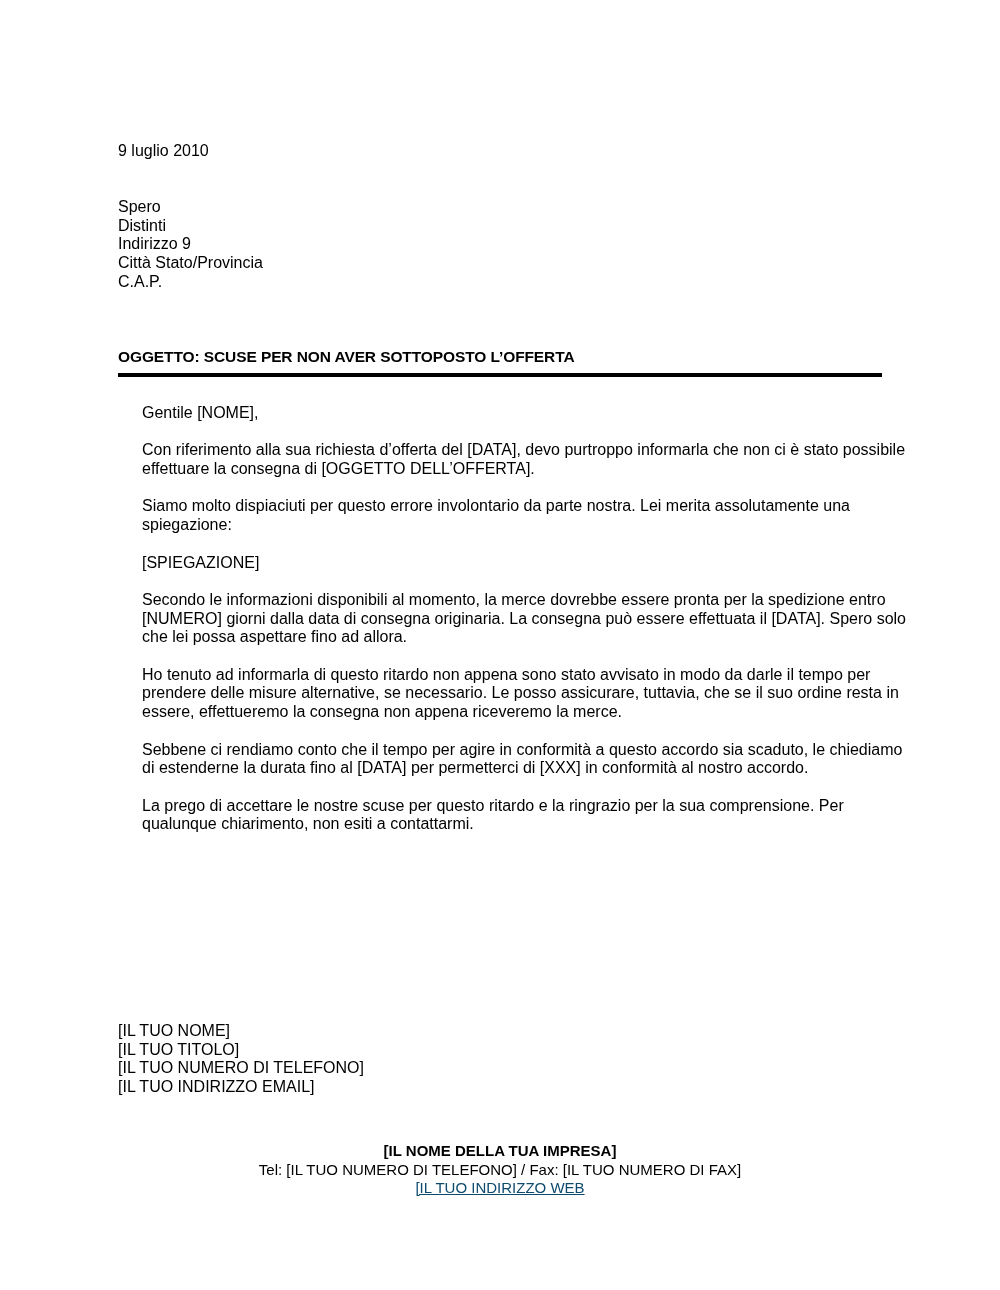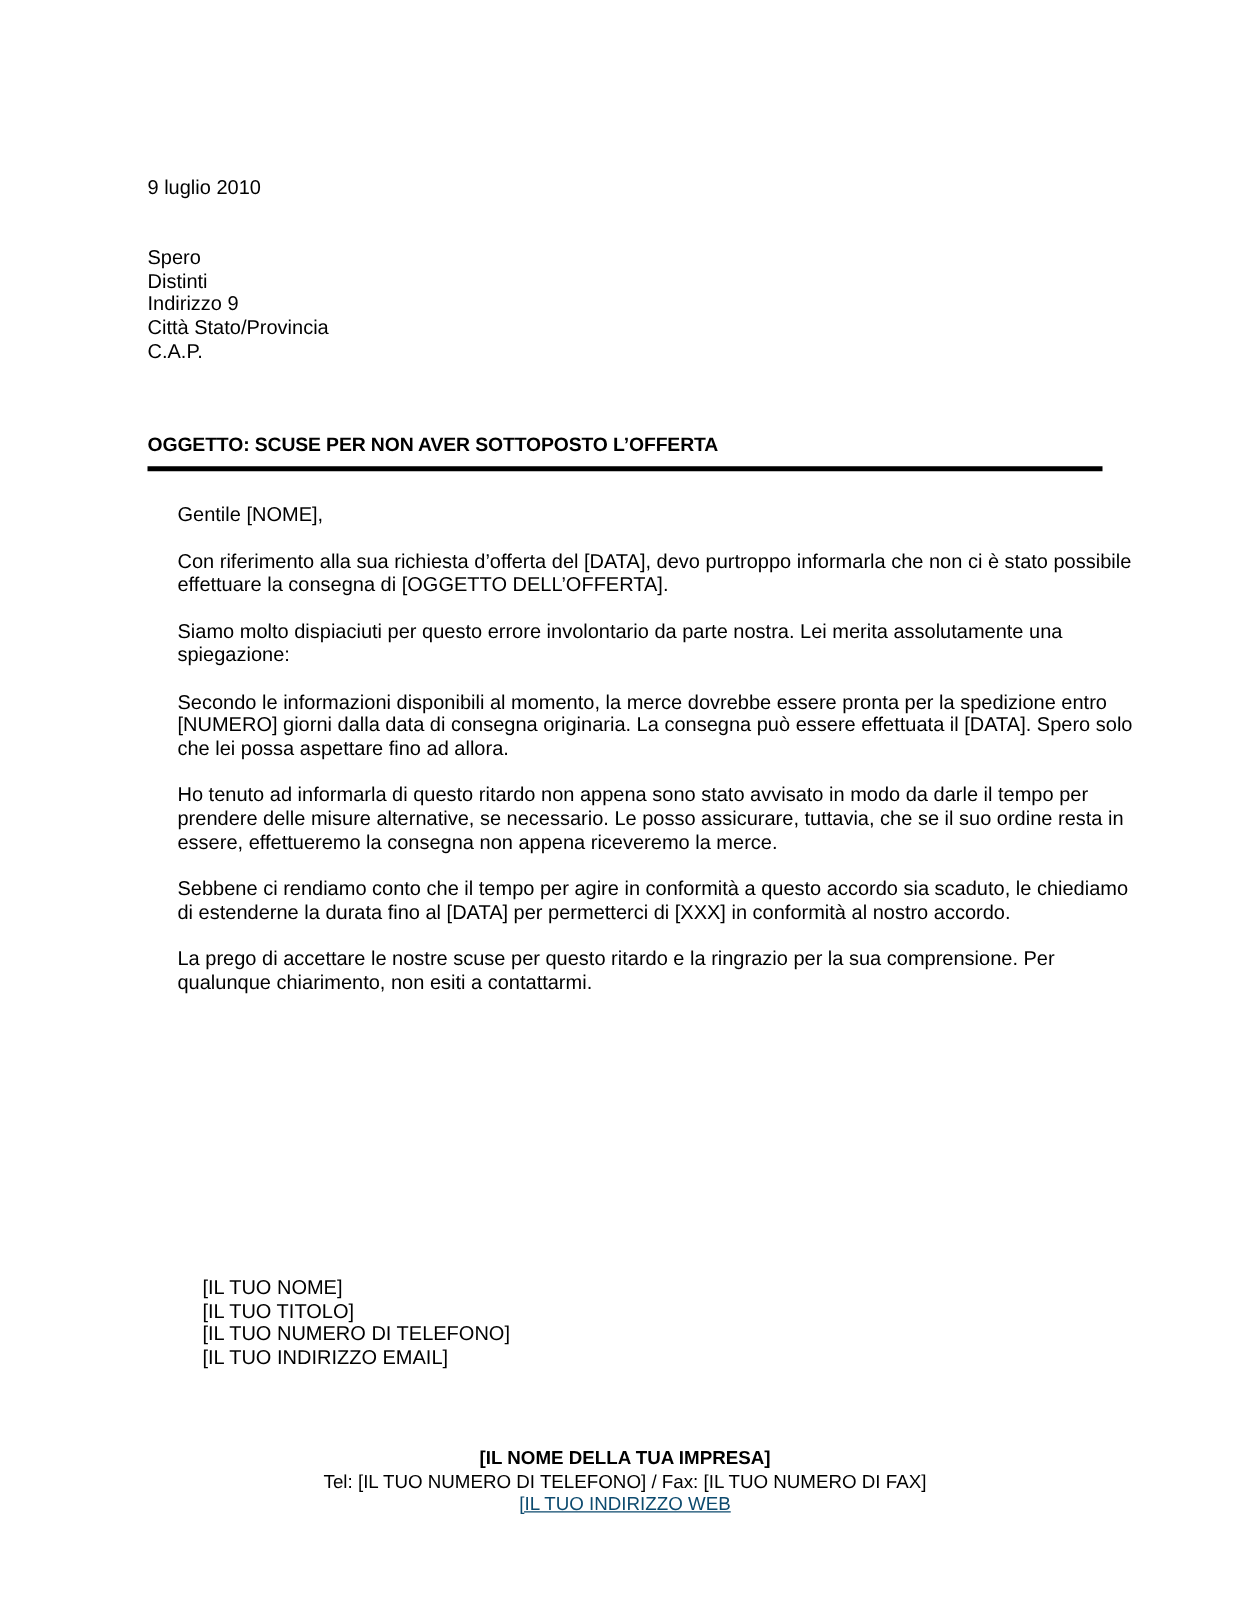--- a/index.html
+++ b/index.html
@@ -60,31 +60,31 @@
       margin-left: 24px;
     }
     .body p {
       margin: 0 0 18.7px 0;
     }
     .signature {
       position: absolute;
       top: 1022px;
       left: 0;
     }
-    .signature div { white-space: nowrap; margin-left: 44px; }
+    .signature div { white-space: nowrap; }
     .footer {
       position: absolute;
       top: 1142px;
       left: 0;
       width: 1000px;
       text-align: center;
       font-size: 15px;
       line-height: 18.5px;
     }
-    .footer .company { font-weight: bold; margin-top: 16px; }
+    .footer .company { font-weight: bold; }
     .footer a {
       color: #0c4a6e;
       text-decoration: underline;
     }
   </style>
 </head>
 <body>
 
 <div class="page">
 
@@ -98,20 +98,21 @@
     <div>C.A.P.</div>
   </div>
 
   <div class="subject">OGGETTO: SCUSE PER NON AVER SOTTOPOSTO L’OFFERTA</div>
   <div class="rule"></div>
 
   <div class="body">
     <p>Gentile [NOME],</p>
     <p>Con riferimento alla sua richiesta d’offerta del [DATA], devo purtroppo informarla che non ci è stato possibile effettuare la consegna di [OGGETTO DELL’OFFERTA].</p>
     <p>Siamo molto dispiaciuti per questo errore involontario da parte nostra. Lei merita assolutamente una spiegazione:</p>
+    <p>[SPIEGAZIONE]</p>
     <p>Secondo le informazioni disponibili al momento, la merce dovrebbe essere pronta per la spedizione entro [NUMERO] giorni dalla data di consegna originaria. La consegna può essere effettuata il [DATA]. Spero solo che lei possa aspettare fino ad allora.</p>
     <p>Ho tenuto ad informarla di questo ritardo non appena sono stato avvisato in modo da darle il tempo per prendere delle misure alternative, se necessario. Le posso assicurare, tuttavia, che se il suo ordine resta in essere, effettueremo la consegna non appena riceveremo la merce.</p>
     <p>Sebbene ci rendiamo conto che il tempo per agire in conformità a questo accordo sia scaduto, le chiediamo di estenderne la durata fino al [DATA] per permetterci di [XXX] in conformità al nostro accordo.</p>
     <p>La prego di accettare le nostre scuse per questo ritardo e la ringrazio per la sua comprensione. Per qualunque chiarimento, non esiti a contattarmi.</p>
   </div>
 
   <div class="signature">
     <div>[IL TUO NOME]</div>
     <div>[IL TUO TITOLO]</div>
     <div>[IL TUO NUMERO DI TELEFONO]</div>

